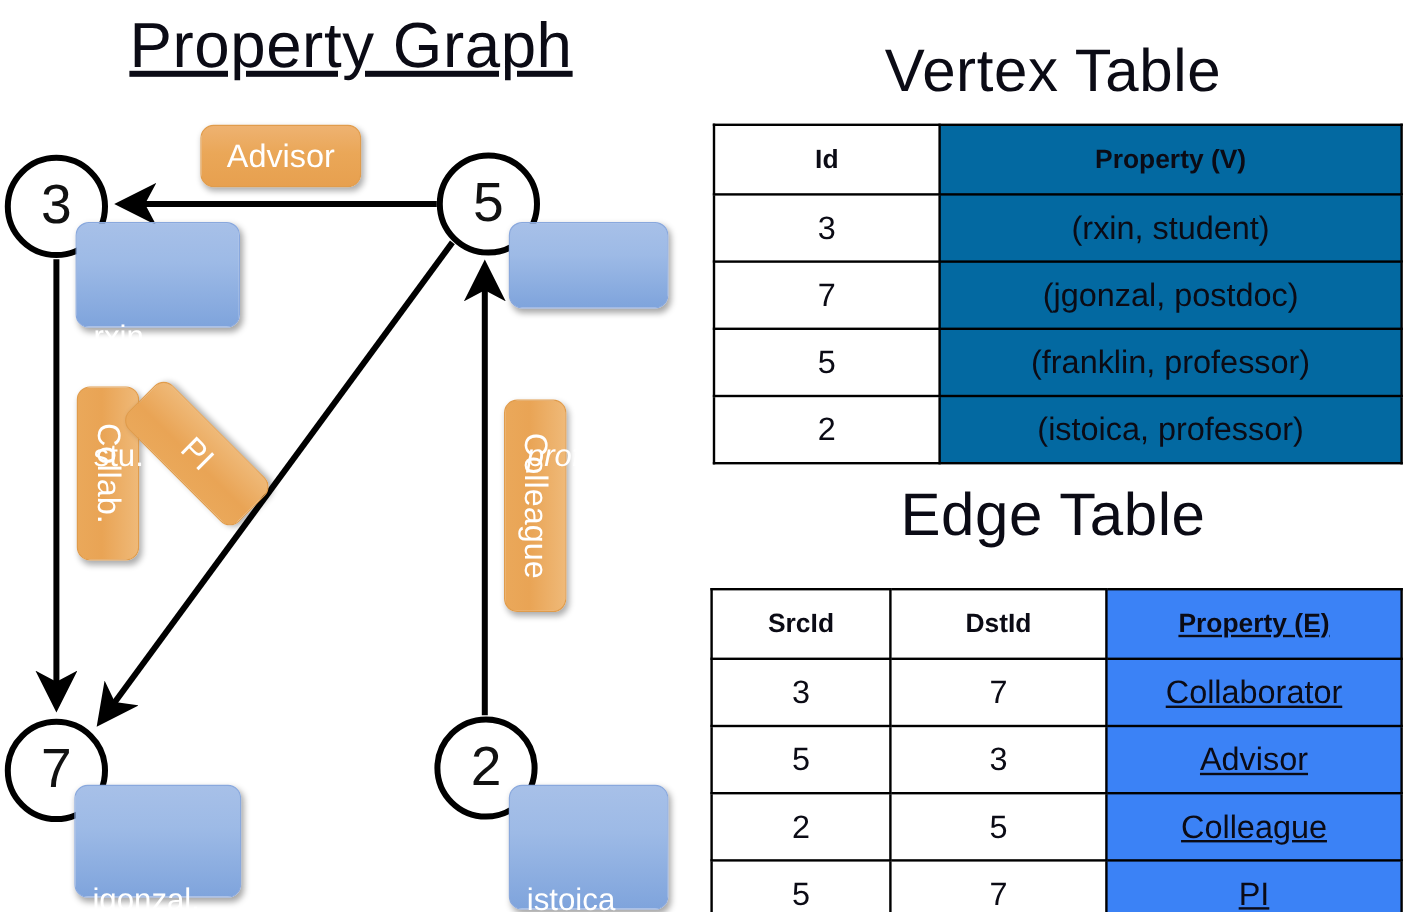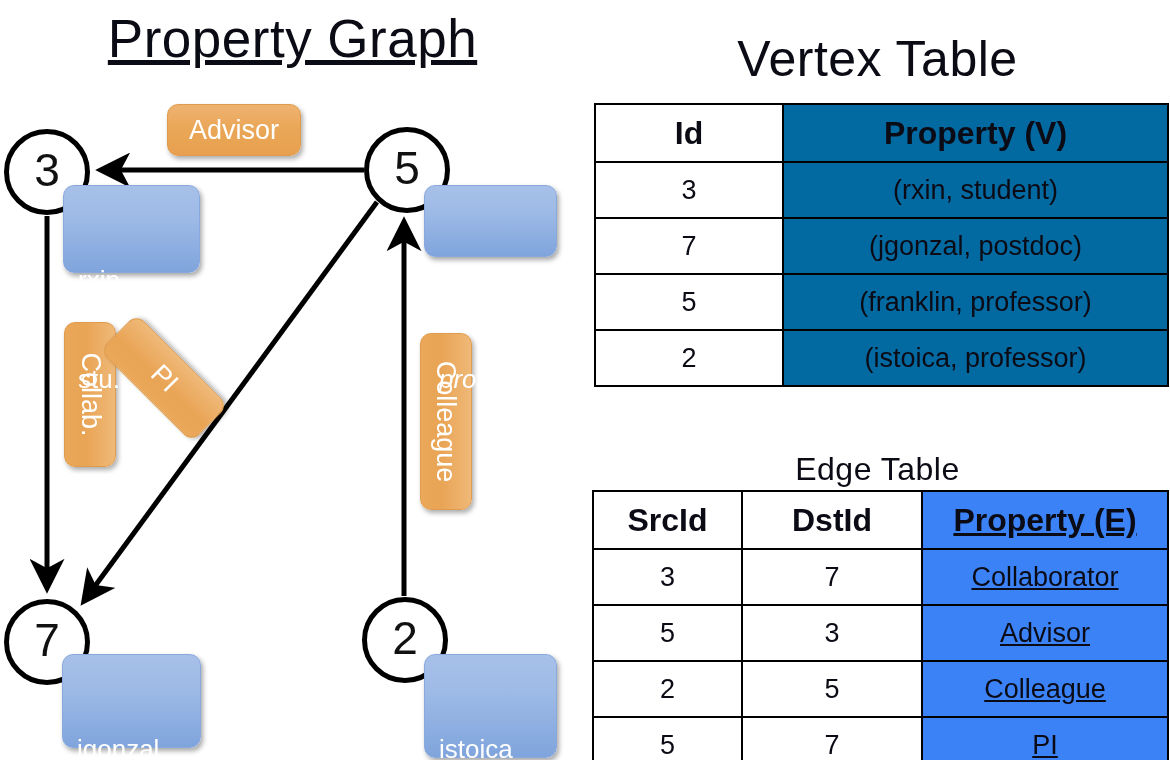--- a/index.html
+++ b/index.html
@@ -35,23 +35,22 @@
   #title-vertex-table {
     left: 585px; top: 8px; width: 585px;
     text-align: center;
     font-size: 50px;
     line-height: 62px;
     margin-top: 20px;
   }
   #title-edge-table {
     left: 585px; top: 398px; width: 585px;
     text-align: center;
-    font-size: 32px;
+    font-size: 50px;
     line-height: 62px;
-    margin-top: 40px;
   }
 
   
   #graph-panel {
     position: absolute;
     left: 0; top: 0;
     width: 585px; height: 760px;
   }
   #graph-edges {
     position: absolute;
@@ -129,21 +128,21 @@
     text-align: center;
     font-weight: 300;
     font-size: 27px;
     color: #0b0b15;
     padding: 0;
     height: 54px;
     white-space: nowrap;
   }
   table.grid th {
     font-weight: bold;
-    font-size: 32px;
+    font-size: 22px;
     height: 56px;
   }
   .cell-blue  { background: #0369a1; }
   .cell-peach { background: #3b82f6; text-decoration: underline; }
 
   #vertex-table { left: 594px; top: 103px; width: 573px; }
   #edge-table   { left: 592px; top: 490px; width: 575px; }
 </style>
 </head>
 <body>

